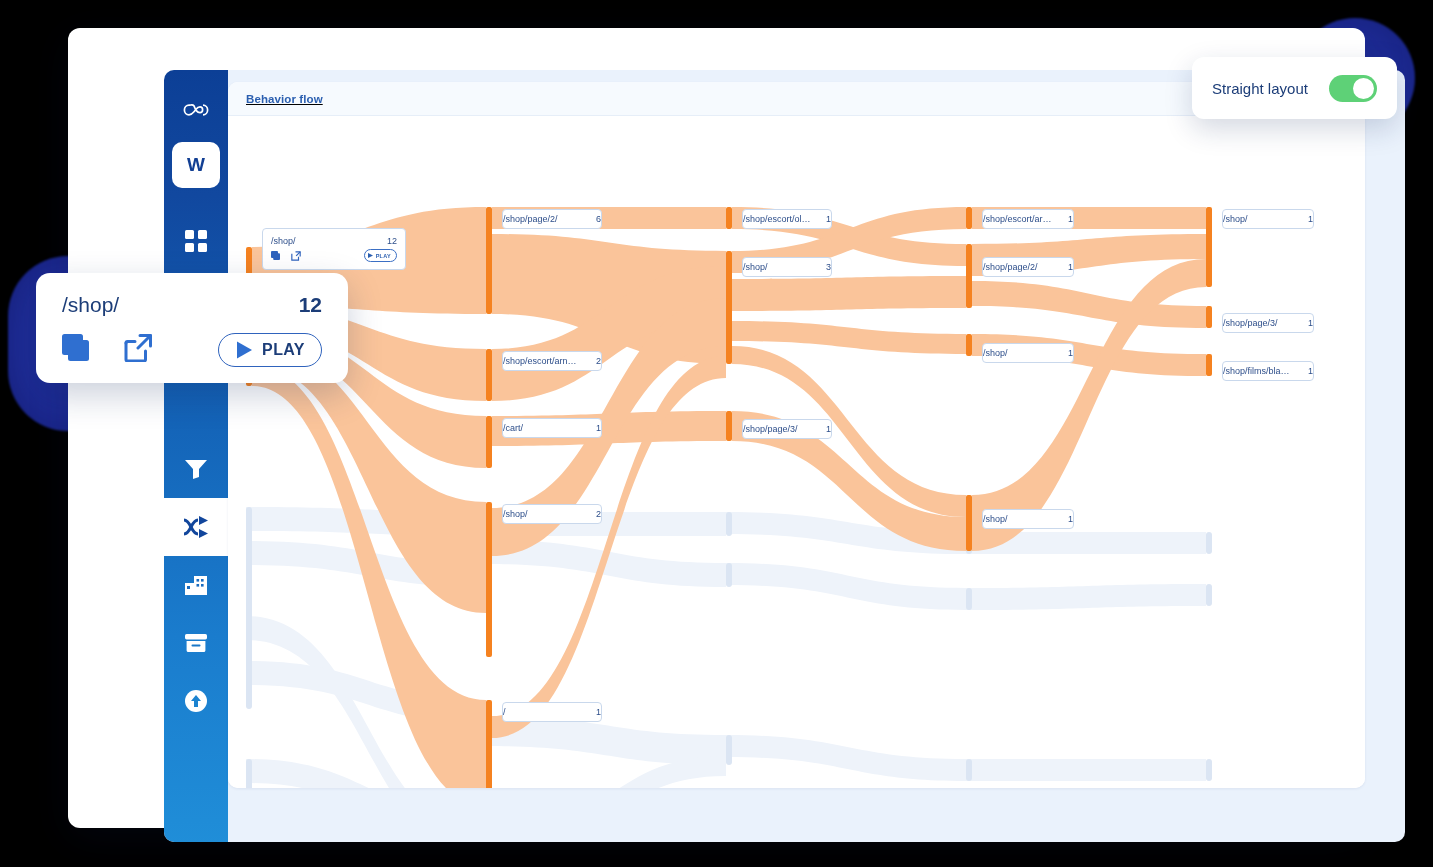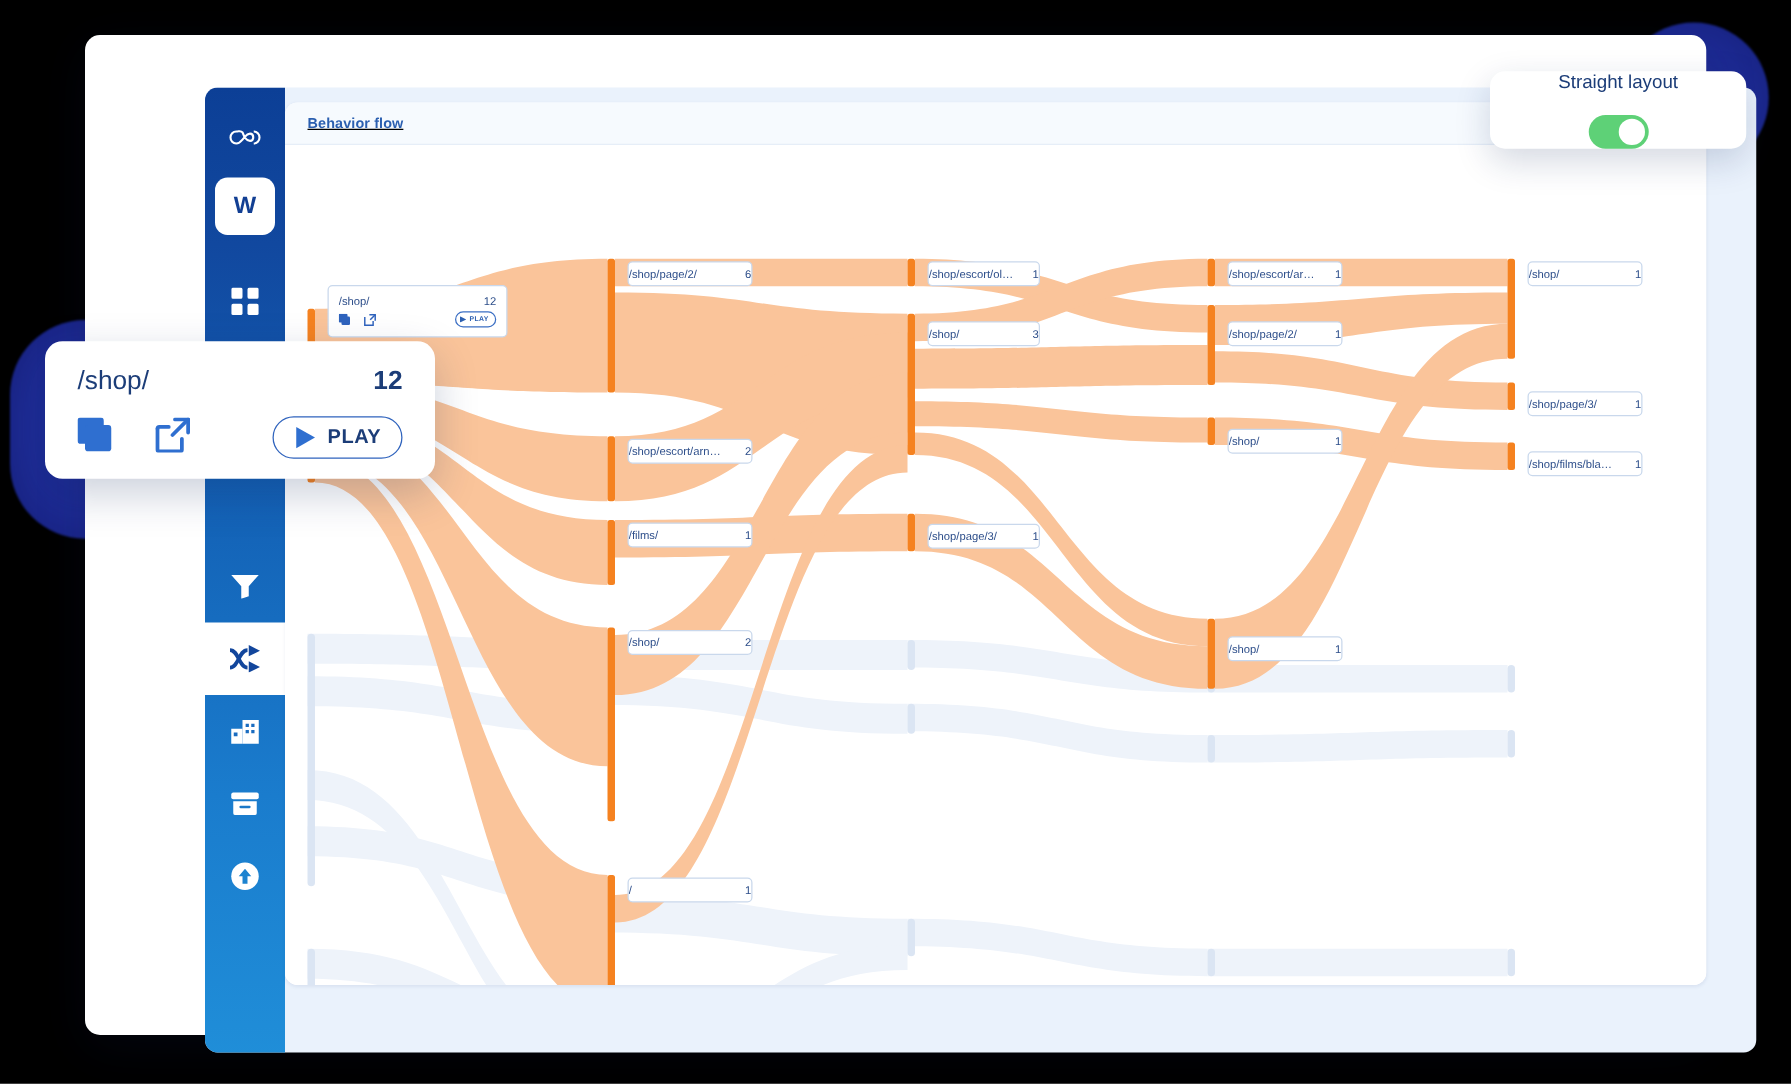--- a/index.html
+++ b/index.html
@@ -101,21 +101,21 @@
     display:flex;align-items:center;justify-content:center;gap:9px;
     color:#1c3d78;font-weight:700;font-size:16px;letter-spacing:.4px;cursor:pointer;
     padding:0 16px;box-sizing:border-box;
   }
 
   
   .toggle-card{
     position:absolute;right:36px;top:57px;width:205px;height:62px;
     background:#fff;border-radius:12px;box-shadow:0 10px 28px rgba(16,40,90,.18);
     display:flex;align-items:center;justify-content:space-between;padding:0 20px;
-    box-sizing:border-box;z-index:30;flex-direction:column;
+    box-sizing:border-box;z-index:30;
   }
   .toggle-card .lbl{font-size:15px;color:#1c3d78;}
   .switch{width:48px;height:27px;border-radius:14px;background:#5ed177;position:relative;cursor:pointer;}
   .switch .knob{position:absolute;right:3px;top:3px;width:21px;height:21px;border-radius:50%;background:#fff;}
 </style>
 </head>
 <body>
 
 <div class="stage">
 
@@ -344,21 +344,21 @@
 
             <div class="nodebox" style="left:274px;top:93px;width:100px;">
               <span class="nm">/shop/page/2/</span>
               <span class="vl">6</span>
             </div>
             <div class="nodebox" style="left:274px;top:235px;width:100px;">
               <span class="nm">/shop/escort/arnol..</span>
               <span class="vl">2</span>
             </div>
             <div class="nodebox" style="left:274px;top:302px;width:100px;">
-              <span class="nm">/films/</span>
+              <span class="nm">/cart/</span>
               <span class="vl">1</span>
             </div>
             <div class="nodebox" style="left:274px;top:388px;width:100px;">
               <span class="nm">/shop/</span>
               <span class="vl">2</span>
             </div>
             <div class="nodebox" style="left:274px;top:586px;width:100px;">
               <span class="nm">/</span>
               <span class="vl">1</span>
             </div>

